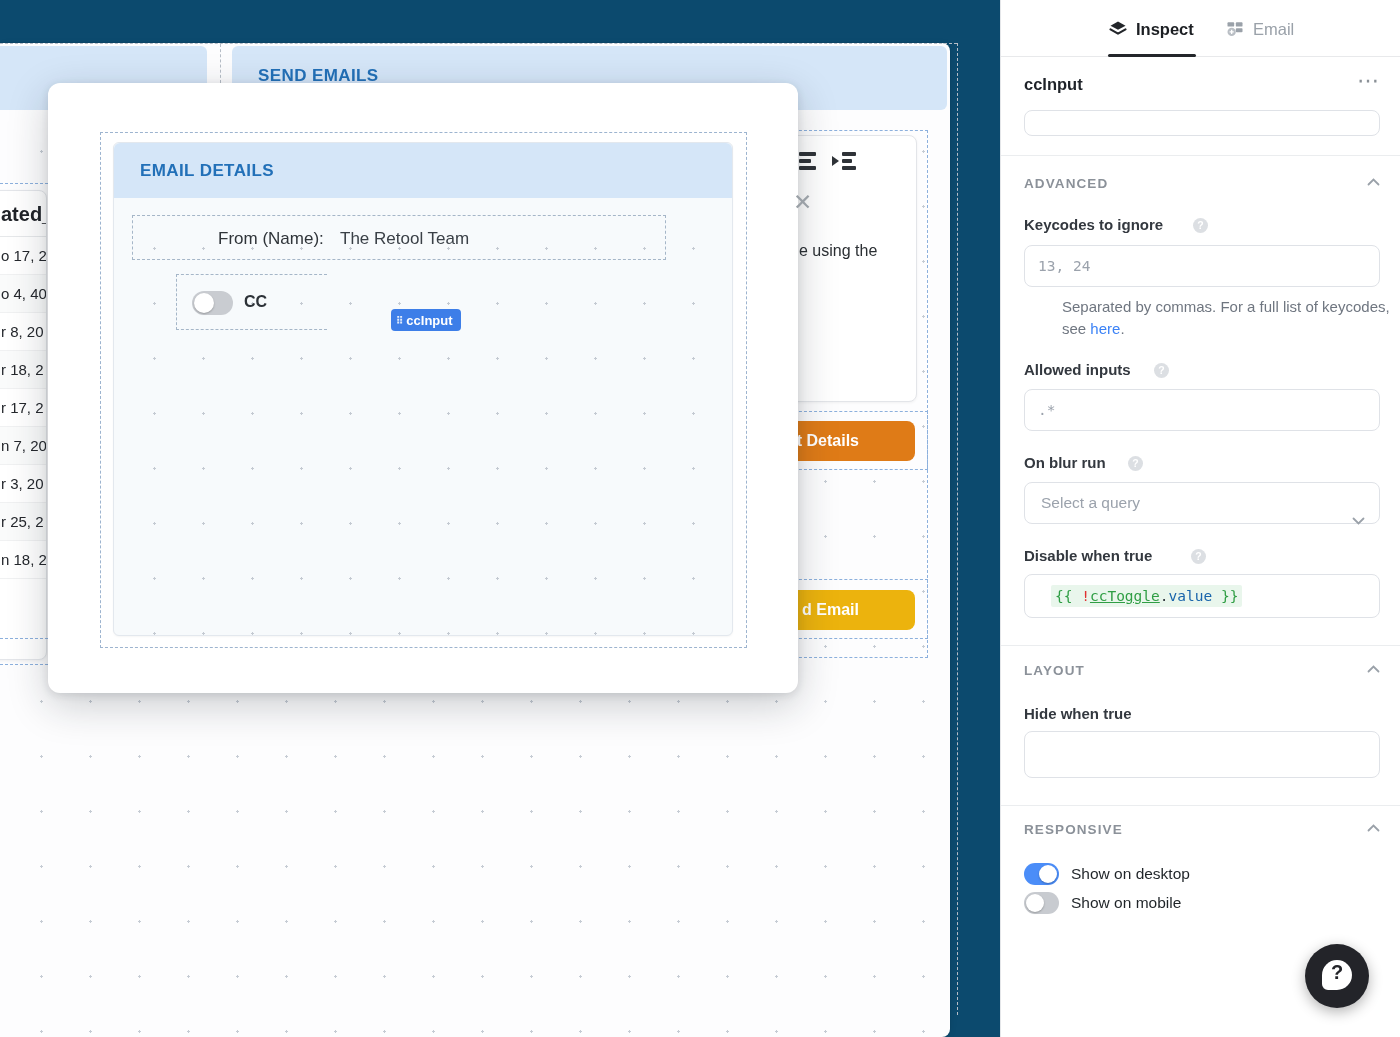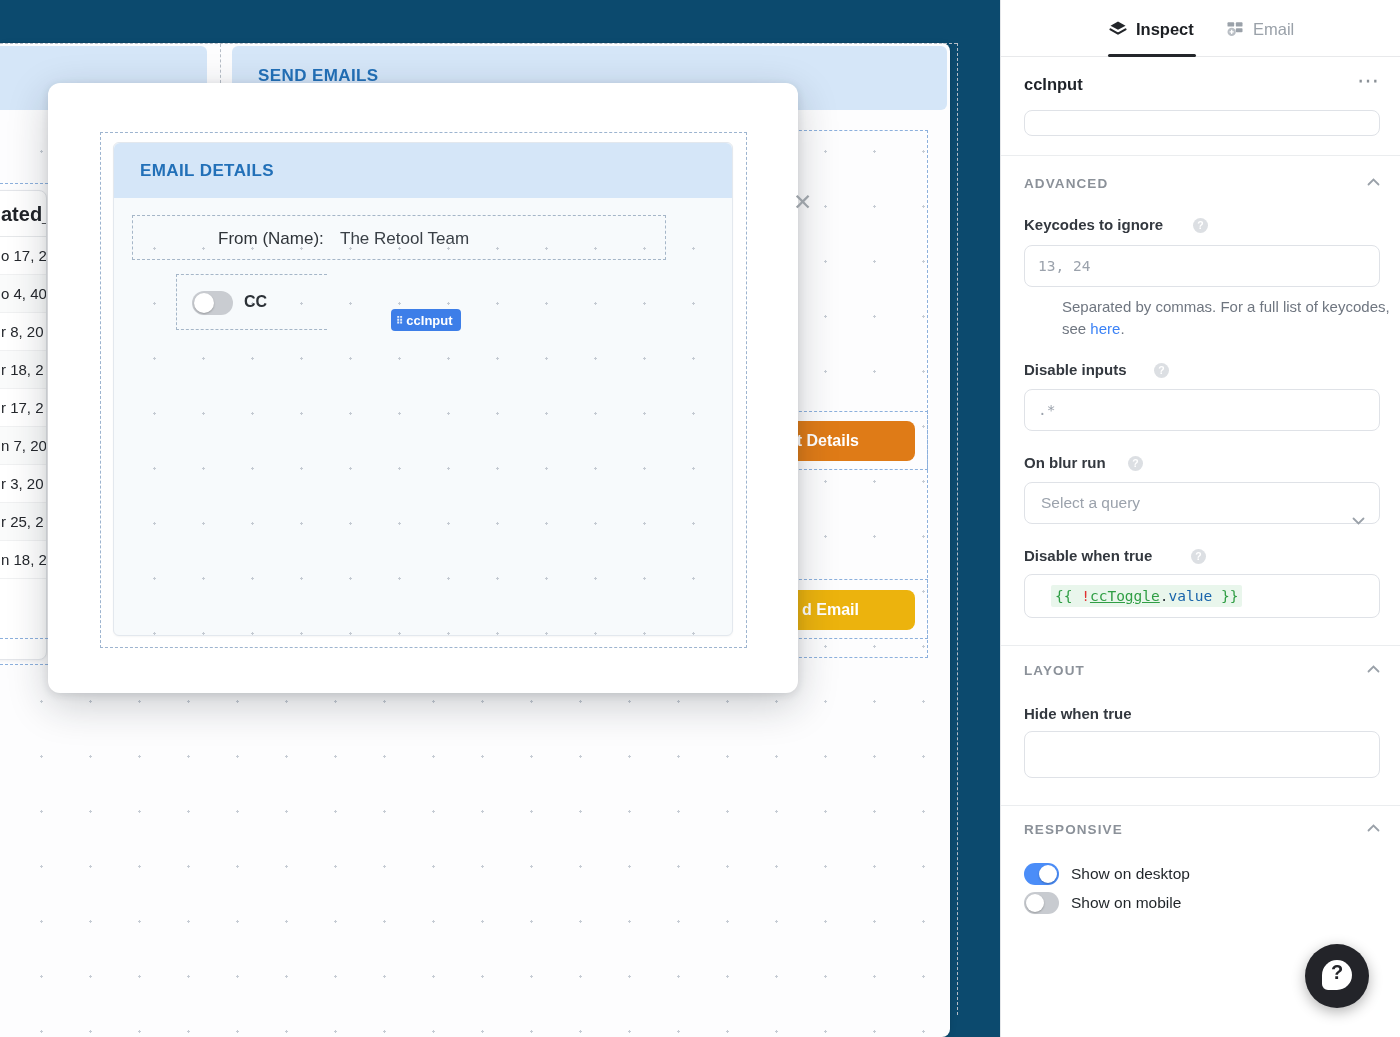--- a/index.html
+++ b/index.html
@@ -186,20 +186,35 @@
       <div class="tbl-row" style="top:312px">
           <span class="tbl-cell">r 25, 2</span>
         </div>
       <div class="tbl-row" style="top:350px">
           <span class="tbl-cell">n 18, 2</span>
         </div>
     </div>
     <div class="abs dash-h blue" style="left:0;top:638px;width:48px;"></div>
     <div class="abs dash-h blue" style="left:0;top:664px;width:48px;"></div>
 
+    <div id="richtext-card" class="abs">
+      <span class="rt-icon" style="left:91px;">
+        <span class="bar" style="left:0;top:2px;width:4px;height:16px;"></span>
+        <span class="bar" style="left:7px;top:2px;width:17px;"></span>
+        <span class="bar" style="left:7px;top:9px;width:12px;"></span>
+        <span class="bar" style="left:7px;top:16px;width:17px;"></span>
+      </span>
+      <span class="rt-icon" style="left:131px;">
+        <span style="position:absolute;left:0;top:6px;width:0;height:0;border-left:7px solid #2f3338;border-top:5px solid transparent;border-bottom:5px solid transparent;"></span>
+        <span class="bar" style="left:10px;top:2px;width:14px;"></span>
+        <span class="bar" style="left:10px;top:9px;width:10px;"></span>
+        <span class="bar" style="left:10px;top:16px;width:14px;"></span>
+      </span>
+      <span class="rt-frag">e using the</span>
+    </div>
 
     <div class="abs dash-rect" style="left:688px;top:411px;width:240px;height:59px;"></div>
     <div id="btn-details" class="cv-btn">t Details</div>
     <div class="abs dash-rect" style="left:688px;top:579px;width:240px;height:60px;"></div>
     <div id="btn-email" class="cv-btn">d Email</div>
 
     <div id="modal" class="abs">
       <div id="modal-close" class="abs">✕</div>
       <div class="abs dash-rect" style="left:52px;top:49px;width:647px;height:516px;border-color:#9db4cf;"></div>
 
@@ -264,21 +279,21 @@
         </svg>
     </span>
 
     <div class="f-label" style="top:216px;">Keycodes to ignore</div>
     <span class="qmark" style="left:192px;top:218px;">?</span>
     <input class="f-input" style="top: 245px;" placeholder="13, 24">
     <div class="helper" style="top:296px;margin-left:38px;">
       <span>Separated by commas. For a full list of keycodes, see </span><a href="#">here</a><span>.</span>
     </div>
 
-    <div class="f-label" style="top:361px;">Disable inputs</div>
+    <div class="f-label" style="top:361px;">Allowed inputs</div>
     <span class="qmark" style="left:153px;top:363px;">?</span>
     <input class="f-input" style="top: 389px;" placeholder=".*">
 
     <div class="f-label" style="top:454px;">On blur run</div>
     <span class="qmark" style="left:127px;top:456px;">?</span>
     <div class="f-select" style="top:482px;">
       <span>Select a query</span>
       <span class="sel-chev">
         <svg width="13" height="8" viewBox="0 0 13 8">
             <path d="M1.5 1.5 6.5 6.5 11.5 1.5" fill="none" stroke="#9aa1a9" stroke-width="1.8" stroke-linecap="round"></path>

